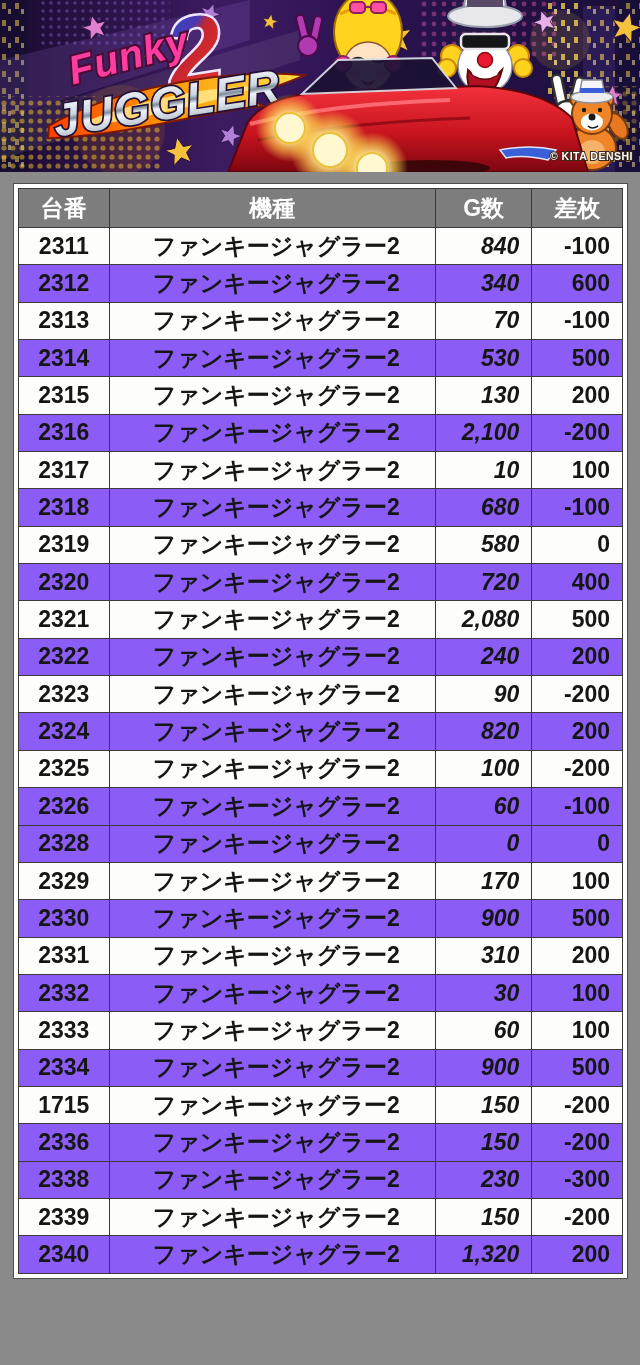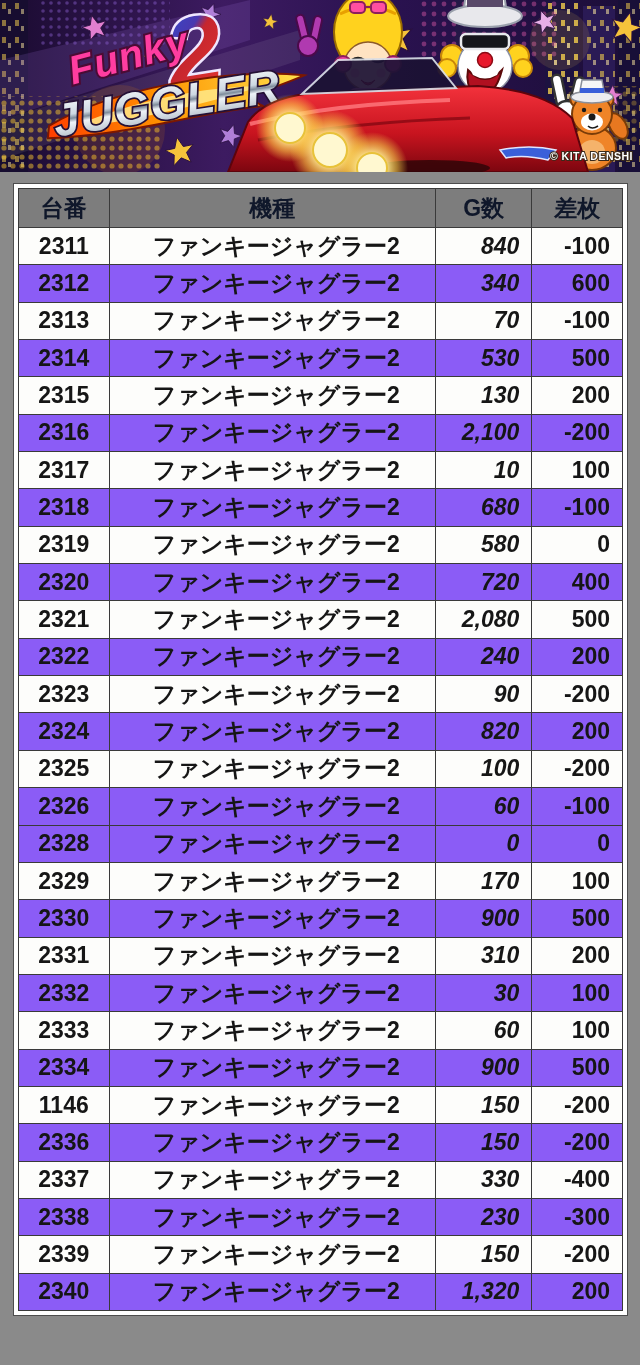--- a/index.html
+++ b/index.html
@@ -27,21 +27,21 @@
   }
   table.data-table th, table.data-table td {
     border: 1px solid #3a3a3a;
     font-weight: bold;
     font-size: 23px;
     overflow: hidden;
     white-space: nowrap;
   }
   thead tr { height: 39px; }
   tbody tr { height: 37.35px; padding-left: 28px; }
-  thead th { background: #7d7d7d; color: #0f172a; text-align: center; }
+  thead th { background: #7d7d7d; color: #ffffff; text-align: center; }
   tbody td { color: #161616; }
   tbody tr.odd  td { background: #fdfdfb; }
   tbody tr.even td { background: #8b5cf6; }
   col.c-dai   { width: 15%; }
   col.c-kishu { width: 54%; }
   col.c-g     { width: 16%; }
   col.c-sa    { width: 15%; }
   td.cell-dai   { text-align: center; }
   td.cell-kishu { text-align: center; padding-left: 8px; }
   td.cell-g     { text-align: right; padding-right: 12px; font-style: italic; }
@@ -381,36 +381,30 @@
     <td class="cell-g">60</td>
     <td class="cell-sa">100</td>
   </tr>
         <tr class="even">
     <td class="cell-dai">2334</td>
     <td class="cell-kishu">ファンキージャグラー2</td>
     <td class="cell-g">900</td>
     <td class="cell-sa">500</td>
   </tr>
         <tr class="odd">
-    <td class="cell-dai">1146</td>
+    <td class="cell-dai">1715</td>
     <td class="cell-kishu">ファンキージャグラー2</td>
     <td class="cell-g">150</td>
     <td class="cell-sa">-200</td>
   </tr>
         <tr class="even">
     <td class="cell-dai">2336</td>
     <td class="cell-kishu">ファンキージャグラー2</td>
     <td class="cell-g">150</td>
     <td class="cell-sa">-200</td>
-  </tr>
-        <tr class="odd">
-    <td class="cell-dai">2337</td>
-    <td class="cell-kishu">ファンキージャグラー2</td>
-    <td class="cell-g">330</td>
-    <td class="cell-sa">-400</td>
   </tr>
         <tr class="even">
     <td class="cell-dai">2338</td>
     <td class="cell-kishu">ファンキージャグラー2</td>
     <td class="cell-g">230</td>
     <td class="cell-sa">-300</td>
   </tr>
         <tr class="odd">
     <td class="cell-dai">2339</td>
     <td class="cell-kishu">ファンキージャグラー2</td>

